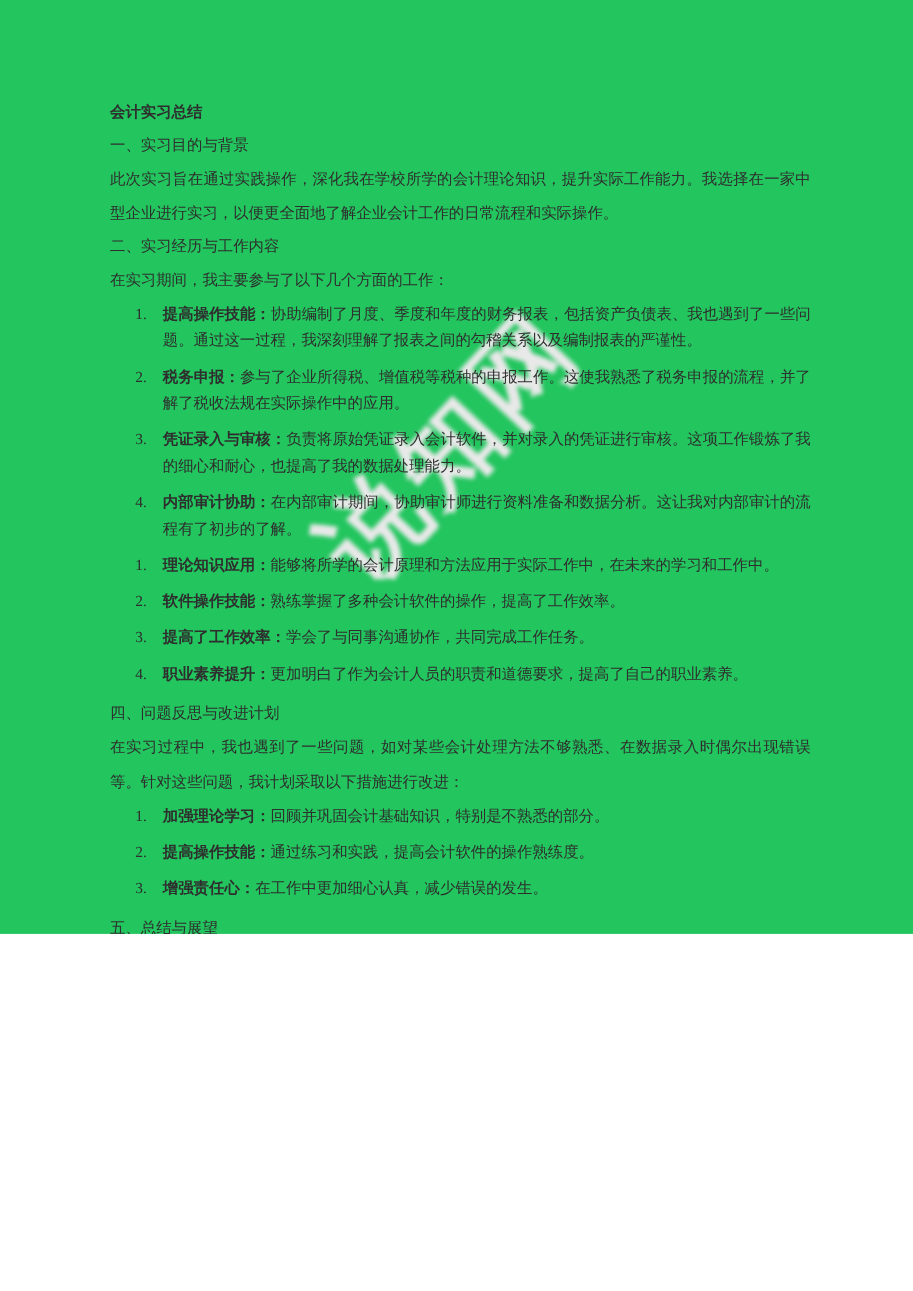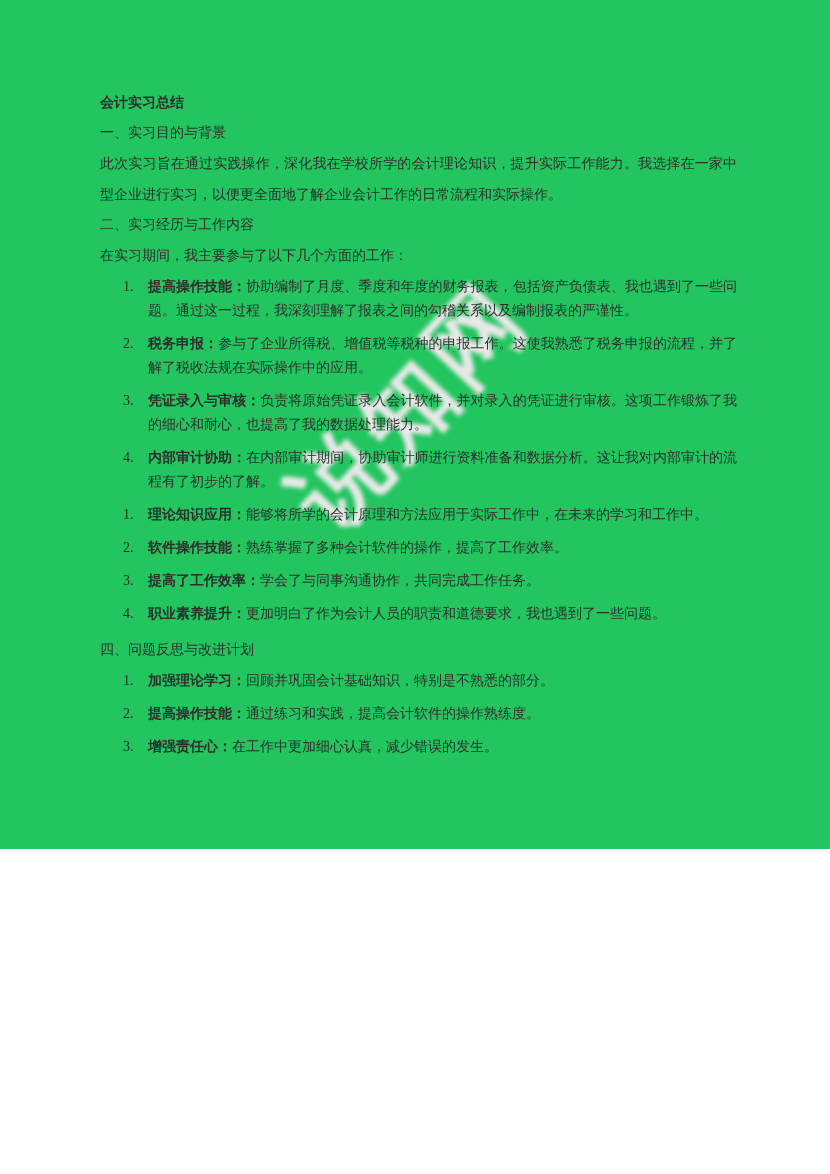--- a/index.html
+++ b/index.html
@@ -150,40 +150,42 @@
         <li class="item">
           <span class="num">2.</span>
           <span class="item-body"><span class="item-label">软件操作技能：</span><span>熟练掌握了多种会计软件的操作，提高了工作效率。</span></span>
         </li>
         <li class="item">
           <span class="num">3.</span>
           <span class="item-body"><span class="item-label">提高了工作效率：</span><span>学会了与同事沟通协作，共同完成工作任务。</span></span>
         </li>
         <li class="item">
           <span class="num">4.</span>
-          <span class="item-body"><span class="item-label">职业素养提升：</span><span>更加明白了作为会计人员的职责和道德要求，我也遇到了一些问题。</span></span>
+          <span class="item-body"><span class="item-label">职业素养提升：</span><span>更加明白了作为会计人员的职责和道德要求，提高了自己的职业素养。</span></span>
         </li>
       </ol>
     </section>
 
     <section>
       <div class="heading">四、问题反思与改进计划</div>
+      <p class="para">在实习过程中，我也遇到了一些问题，如对某些会计处理方法不够熟悉、在数据录入时偶尔出现错误等。针对这些问题，我计划采取以下措施进行改进：</p>
       <ol class="items">
         <li class="item">
           <span class="num">1.</span>
           <span class="item-body"><span class="item-label">加强理论学习：</span><span>回顾并巩固会计基础知识，特别是不熟悉的部分。</span></span>
         </li>
         <li class="item">
           <span class="num">2.</span>
           <span class="item-body"><span class="item-label">提高操作技能：</span><span>通过练习和实践，提高会计软件的操作熟练度。</span></span>
         </li>
         <li class="item">
           <span class="num">3.</span>
           <span class="item-body"><span class="item-label">增强责任心：</span><span>在工作中更加细心认真，减少错误的发生。</span></span>
         </li>
       </ol>
     </section>
 
     <section>
+      <div class="heading">五、总结与展望</div>
     </section>
 
   </div>
 </div>
 
 </body></html>

